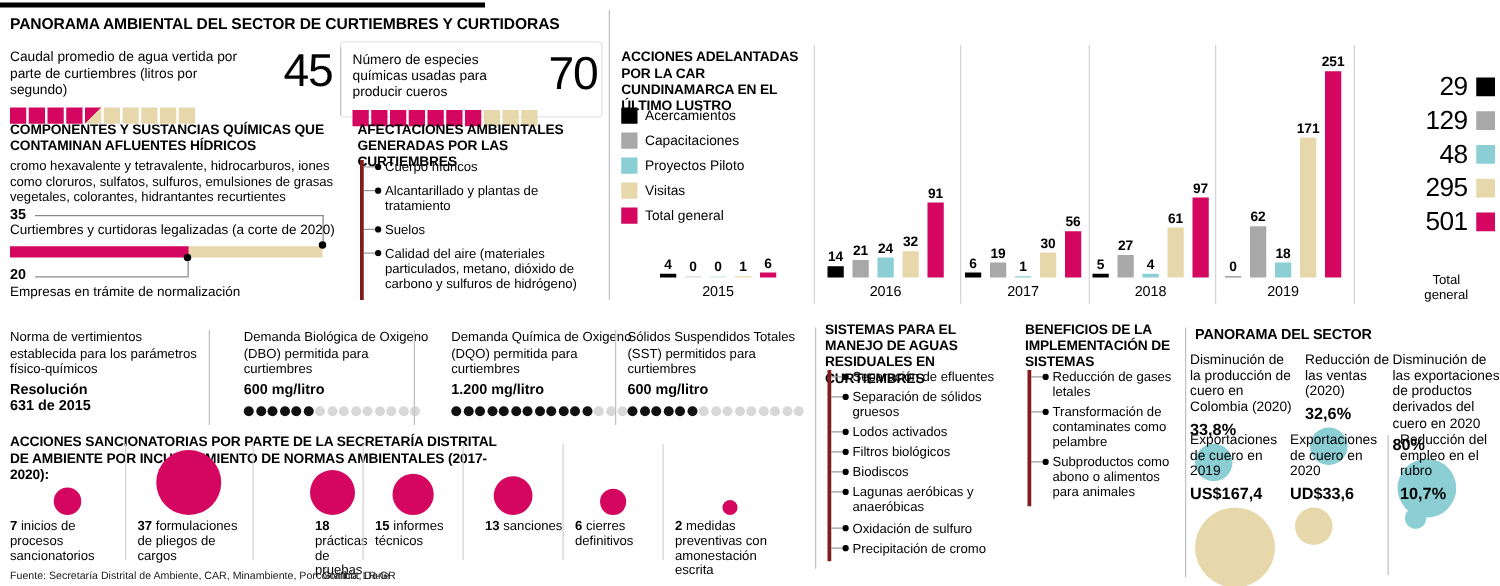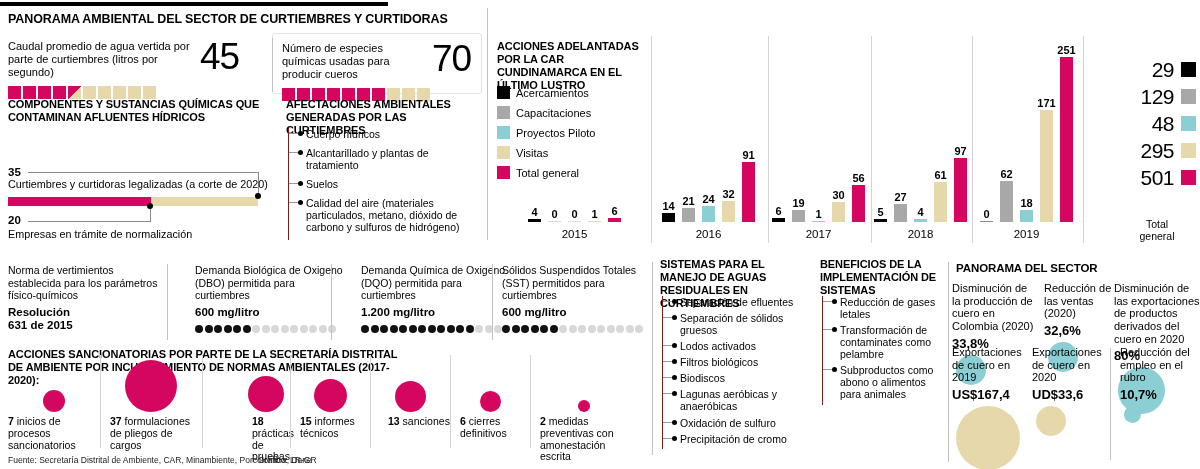--- a/index.html
+++ b/index.html
@@ -9,37 +9,37 @@
   .h { font-weight:bold; font-size:11px; line-height:1.18; letter-spacing:-0.1px; }
   .small { font-size:10.5px; line-height:1.2; }
   .divider { position:absolute; width:1px; background:#c2c2c2; }
   .divider.light { background:#d4d4d4; }
 
   
   #topbar { left:0; top:2px; width:388px; height:4px; background:#000; }
   #main-title { left:8px; top:12px; font-size:12.5px; font-weight:bold; letter-spacing:-0.1px; }
 
   
-  .stat-row { display:flex; align-items:flex-start; }
+  .stat-row { display:flex; align-items:flex-start;justify-content:space-between; }
   .stat-label { font-size:11px; line-height:1.2; }
   .stat-value { font-size:37px; font-weight:400; line-height:0.9; margin-left:8px; letter-spacing:-1px; }
   .squares { display:flex; gap:2px; margin-top:6px; }
   .sq { width:13px; height:13px; }
   #statB-box { left:272px; top:33px; width:210px; height:61px; border:1px solid #e4e4e4; border-radius:3px; }
 
   
   #legal-graphic { left:8px; top:166px; width:258px; height:80px; }
   .lgv { position:absolute; font-weight:bold; font-size:11.5px; }
   .lgl { position:absolute; font-size:10.8px; line-height:1.15; white-space:nowrap; }
   .cline { position:absolute; background:#8a8a8a; }
   .bdot { position:absolute; width:6px; height:6px; border-radius:50%; background:#000; }
   #thebar { position:absolute; left:0; top:31px; width:250px; height:9px; display:flex; }
 
   
-  .blt { list-style:none; border-left:1px solid #7f1d1d; }
+  .blt { list-style:none; border-left:3px solid #7f1d1d; }
   .blt li { position:relative; padding-left:17px; font-size:10.5px; line-height:1.15; margin-bottom:7px; }
   .blt li::before { content:""; position:absolute; left:0; top:5px; width:9px; height:1px; background:#9a9a9a; }
   .blt li::after { content:""; position:absolute; left:9px; top:3px; width:5px; height:5px; border-radius:50%; background:#000; }
   .blt.tight li { margin-bottom:4px; }
 
   
   #chart-title { left:497px; top:40px; width:155px; }
   #legend { left:497px; top:86px; }
   .lg-row { display:flex; align-items:center; gap:6px; margin-bottom:7px; }
   .lg-sw { width:13px; height:13px; flex:0 0 auto; }
@@ -118,20 +118,21 @@
         <span class="sq" style="background: rgb(212, 6, 95);"></span>
         <span class="sq" style="background: rgb(212, 6, 95);"></span>
         <span class="sq" style="background: rgb(212, 6, 95);"></span>
         <span class="sq" style="background: rgb(231, 216, 172);"></span>
         <span class="sq" style="background: rgb(231, 216, 172);"></span>
         <span class="sq" style="background: rgb(231, 216, 172);"></span>
       </div>
   </div>
 
   <div class="abs h" style="left:8px; top:98px; width:265px;">COMPONENTES Y SUSTANCIAS QUÍMICAS QUE CONTAMINAN AFLUENTES HÍDRICOS</div>
+  <div class="abs small" style="left:8px; top:127px; width:272px;">cromo hexavalente y tetravalente, hidrocarburos, iones como cloruros, sulfatos, sulfuros, emulsiones de grasas vegetales, colorantes, hidrantantes recurtientes</div>
 
   <div class="abs" id="legal-graphic">
     <div class="lgv" style="left:0; top:0;">35</div>
     <div class="cline" style="left:20px; top:6px; width:231px; height:1px;"></div>
     <div class="cline" style="left:250px; top:6px; width:1px; height:22px;"></div>
     <div class="lgl" style="left:0; top:12px;">Curtiembres y curtidoras legalizadas (a corte de 2020)</div>
     <div id="thebar">
       <div style="width:143px; background:#d4065f;"></div>
       <div style="width:107px; background:#e7d8ac;"></div>
     </div>

